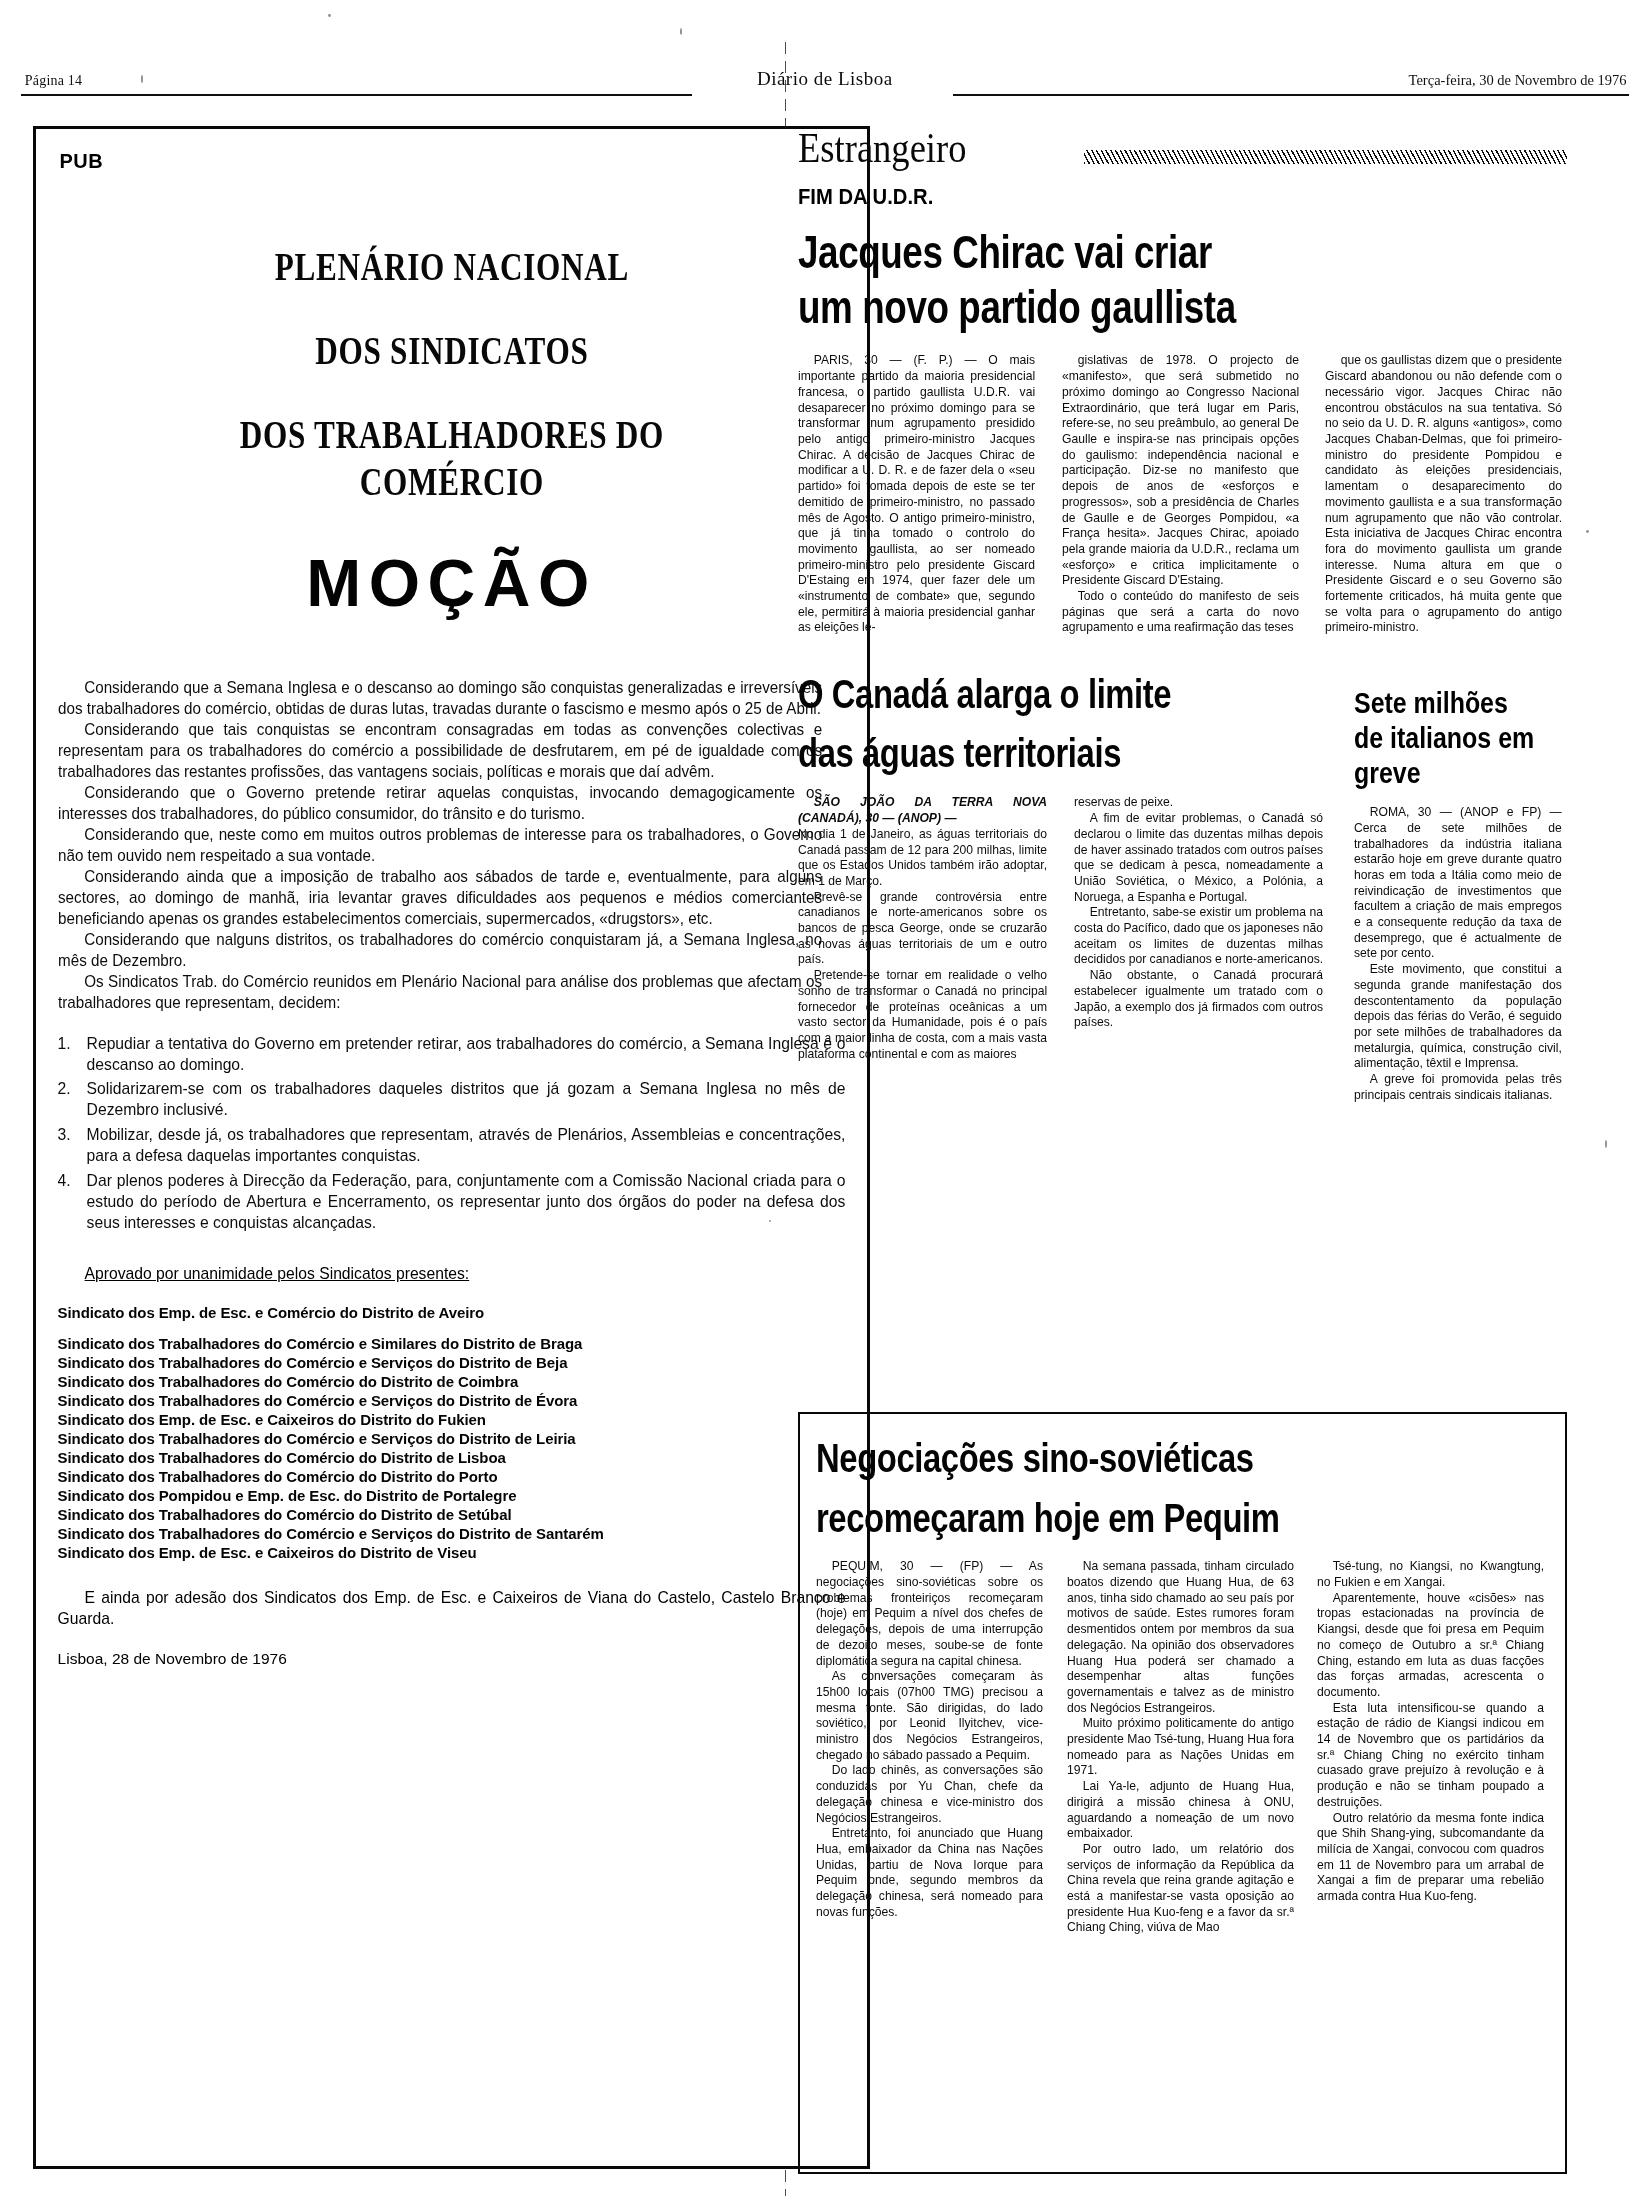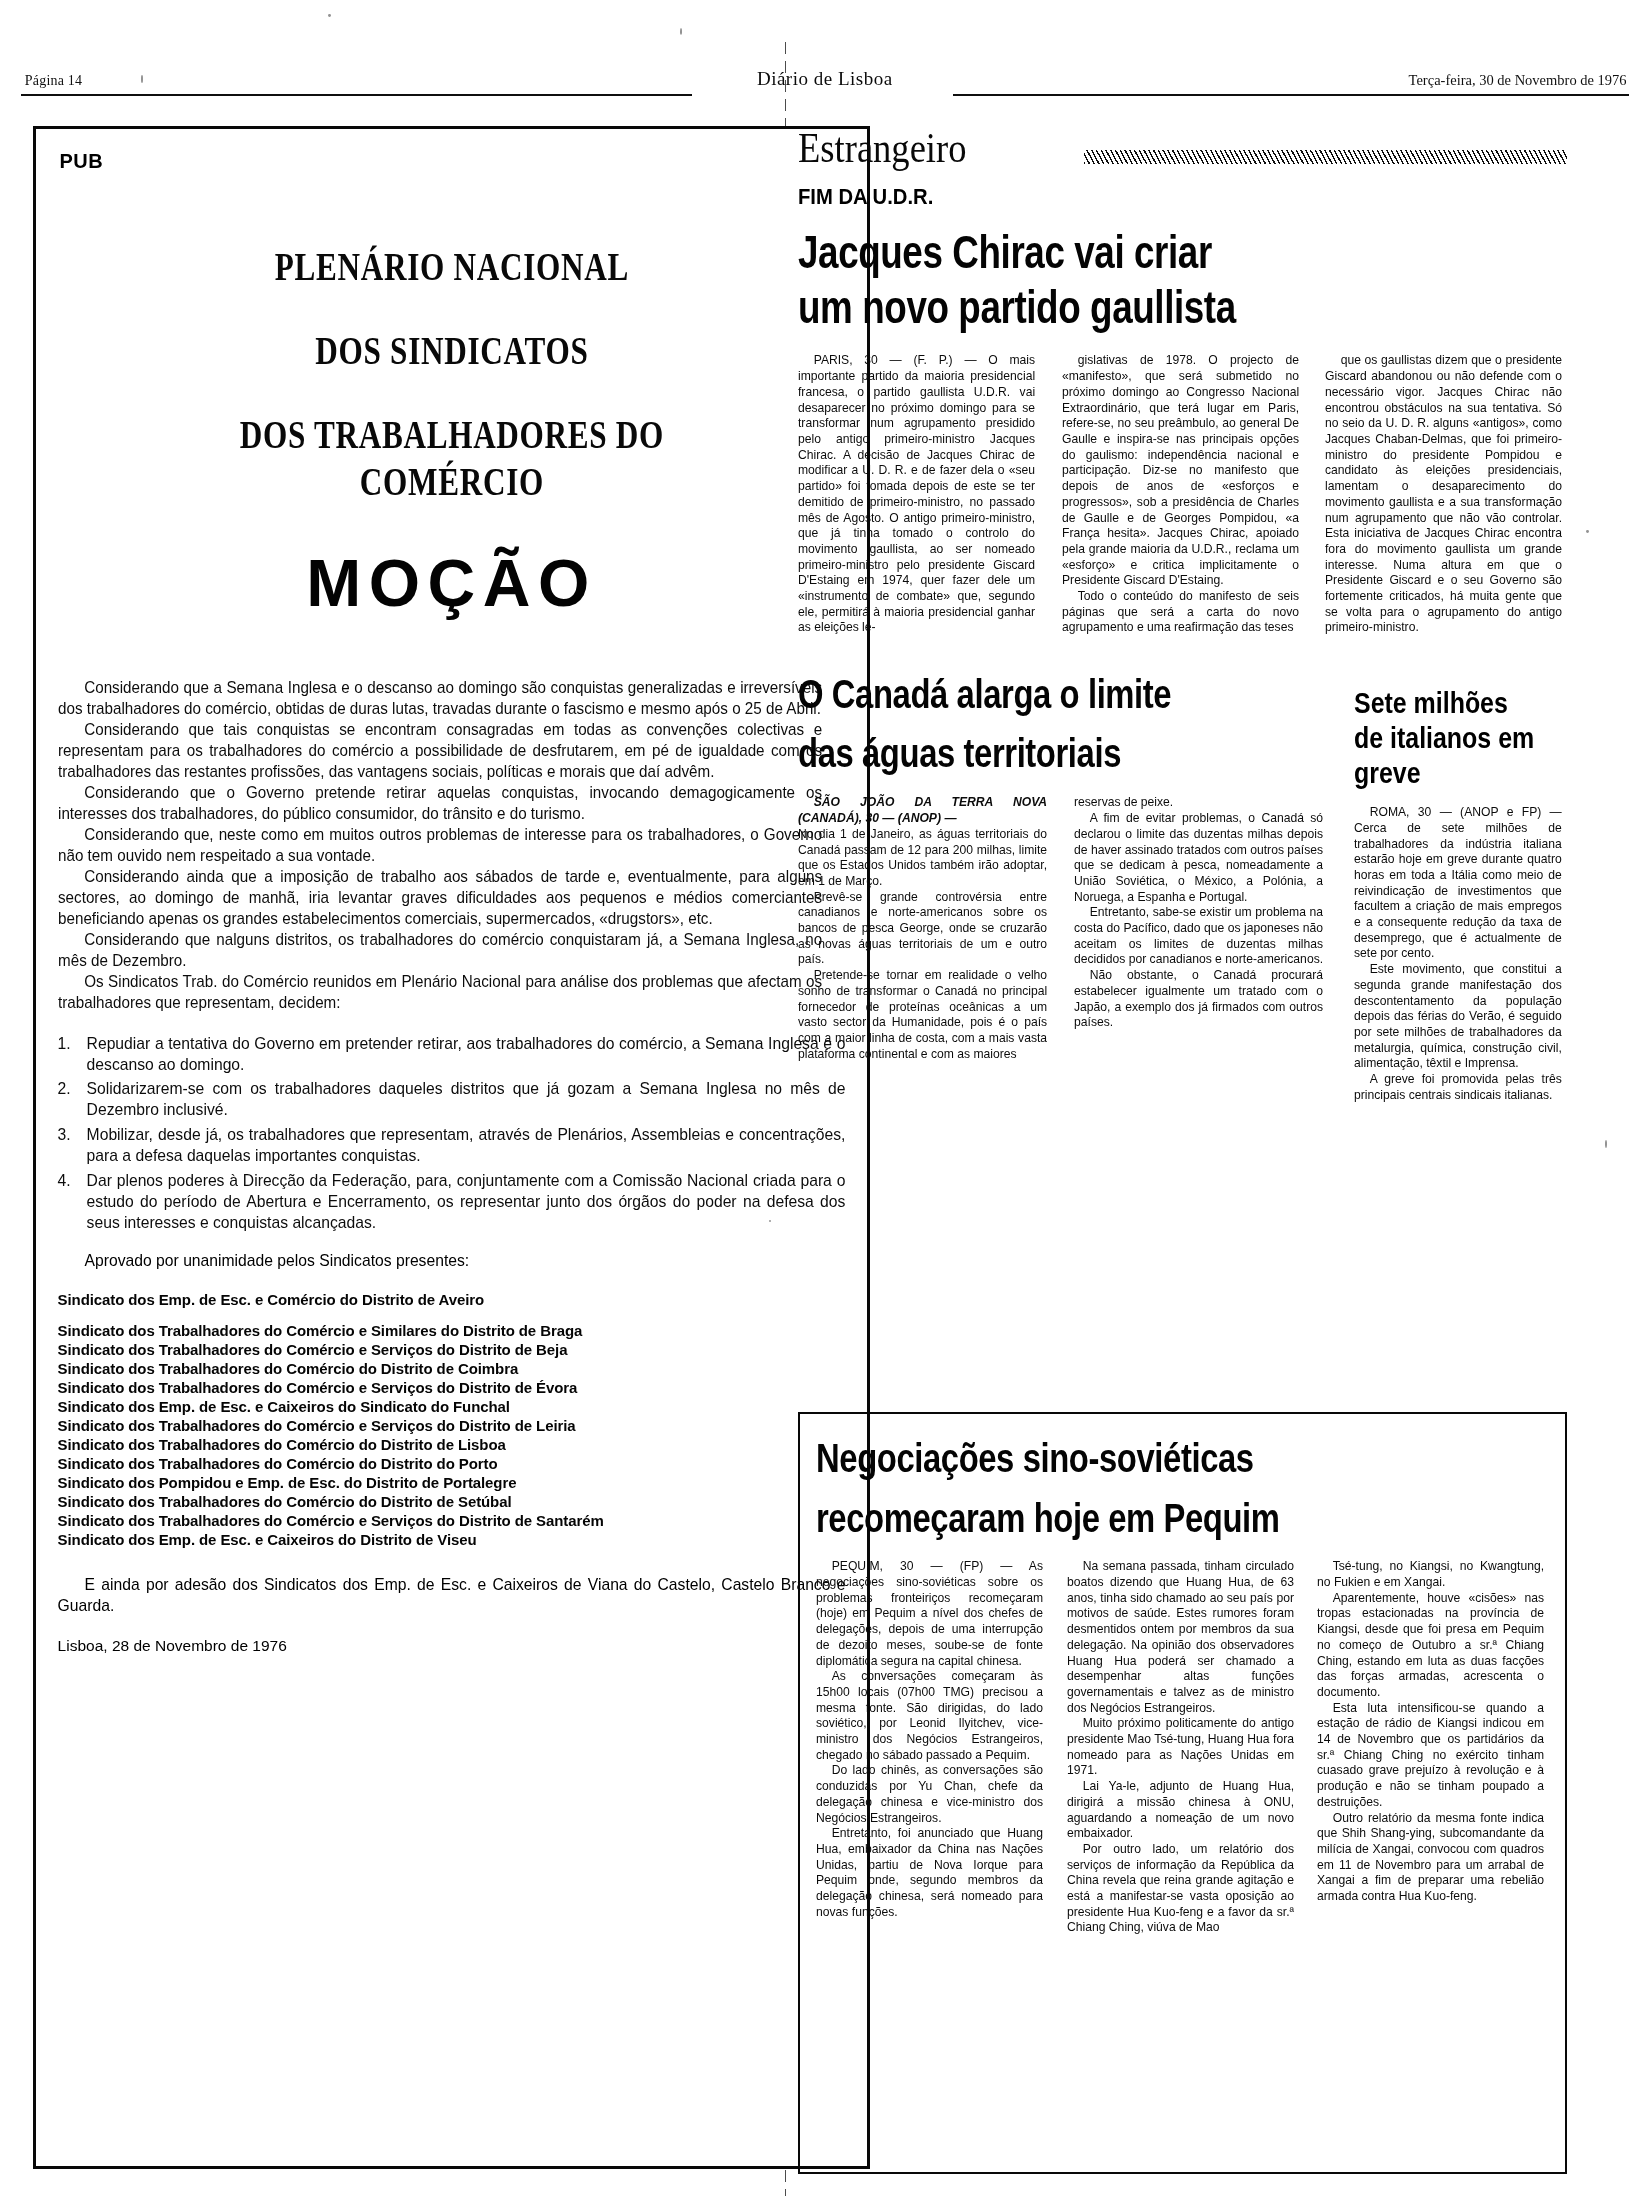--- a/index.html
+++ b/index.html
@@ -125,24 +125,25 @@
     color: #0e0e0e;
   }
   .ad-list li {
     display: flex;
     margin-bottom: 3.8px;
   }
   .ad-list .num { width: 29px; flex: 0 0 29px; }
   .ad-list .txt { flex: 1; text-align: justify; }
 
   .approved {
-    margin-top: 17px;
+    margin-top: 30px;
     text-indent: 27px;
     font-size: 15.7px;
     line-height: 21px;
+    text-decoration: underline;
   }
 
   .union-list {
     margin-top: 19px;
     font-family: "Liberation Sans", sans-serif;
     font-weight: 700;
     font-size: 15px;
     line-height: 19px;
     color: #070707;
     letter-spacing: -0.1px;
@@ -316,21 +317,21 @@
       </ul>
 
       <div class="approved">Aprovado por unanimidade pelos Sindicatos presentes:</div>
 
       <div class="union-list">
         <div class="u sp">Sindicato dos Emp. de Esc. e Comércio do Distrito de Aveiro</div>
         <div class="u">Sindicato dos Trabalhadores do Comércio e Similares do Distrito de Braga</div>
         <div class="u">Sindicato dos Trabalhadores do Comércio e Serviços do Distrito de Beja</div>
         <div class="u">Sindicato dos Trabalhadores do Comércio do Distrito de Coimbra</div>
         <div class="u">Sindicato dos Trabalhadores do Comércio e Serviços do Distrito de Évora</div>
-        <div class="u">Sindicato dos Emp. de Esc. e Caixeiros do Sindicato do Funchal</div>
+        <div class="u">Sindicato dos Emp. de Esc. e Caixeiros do Distrito do Fukien</div>
         <div class="u">Sindicato dos Trabalhadores do Comércio e Serviços do Distrito de Leiria</div>
         <div class="u">Sindicato dos Trabalhadores do Comércio do Distrito de Lisboa</div>
         <div class="u">Sindicato dos Trabalhadores do Comércio do Distrito do Porto</div>
         <div class="u">Sindicato dos Pompidou e Emp. de Esc. do Distrito de Portalegre</div>
         <div class="u">Sindicato dos Trabalhadores do Comércio do Distrito de Setúbal</div>
         <div class="u">Sindicato dos Trabalhadores do Comércio e Serviços do Distrito de Santarém</div>
         <div class="u">Sindicato dos Emp. de Esc. e Caixeiros do Distrito de Viseu</div>
       </div>
 
       <div class="adesao">E ainda por adesão dos Sindicatos dos Emp. de Esc. e Caixeiros de Viana do Castelo, Castelo Branco e Guarda.</div>

